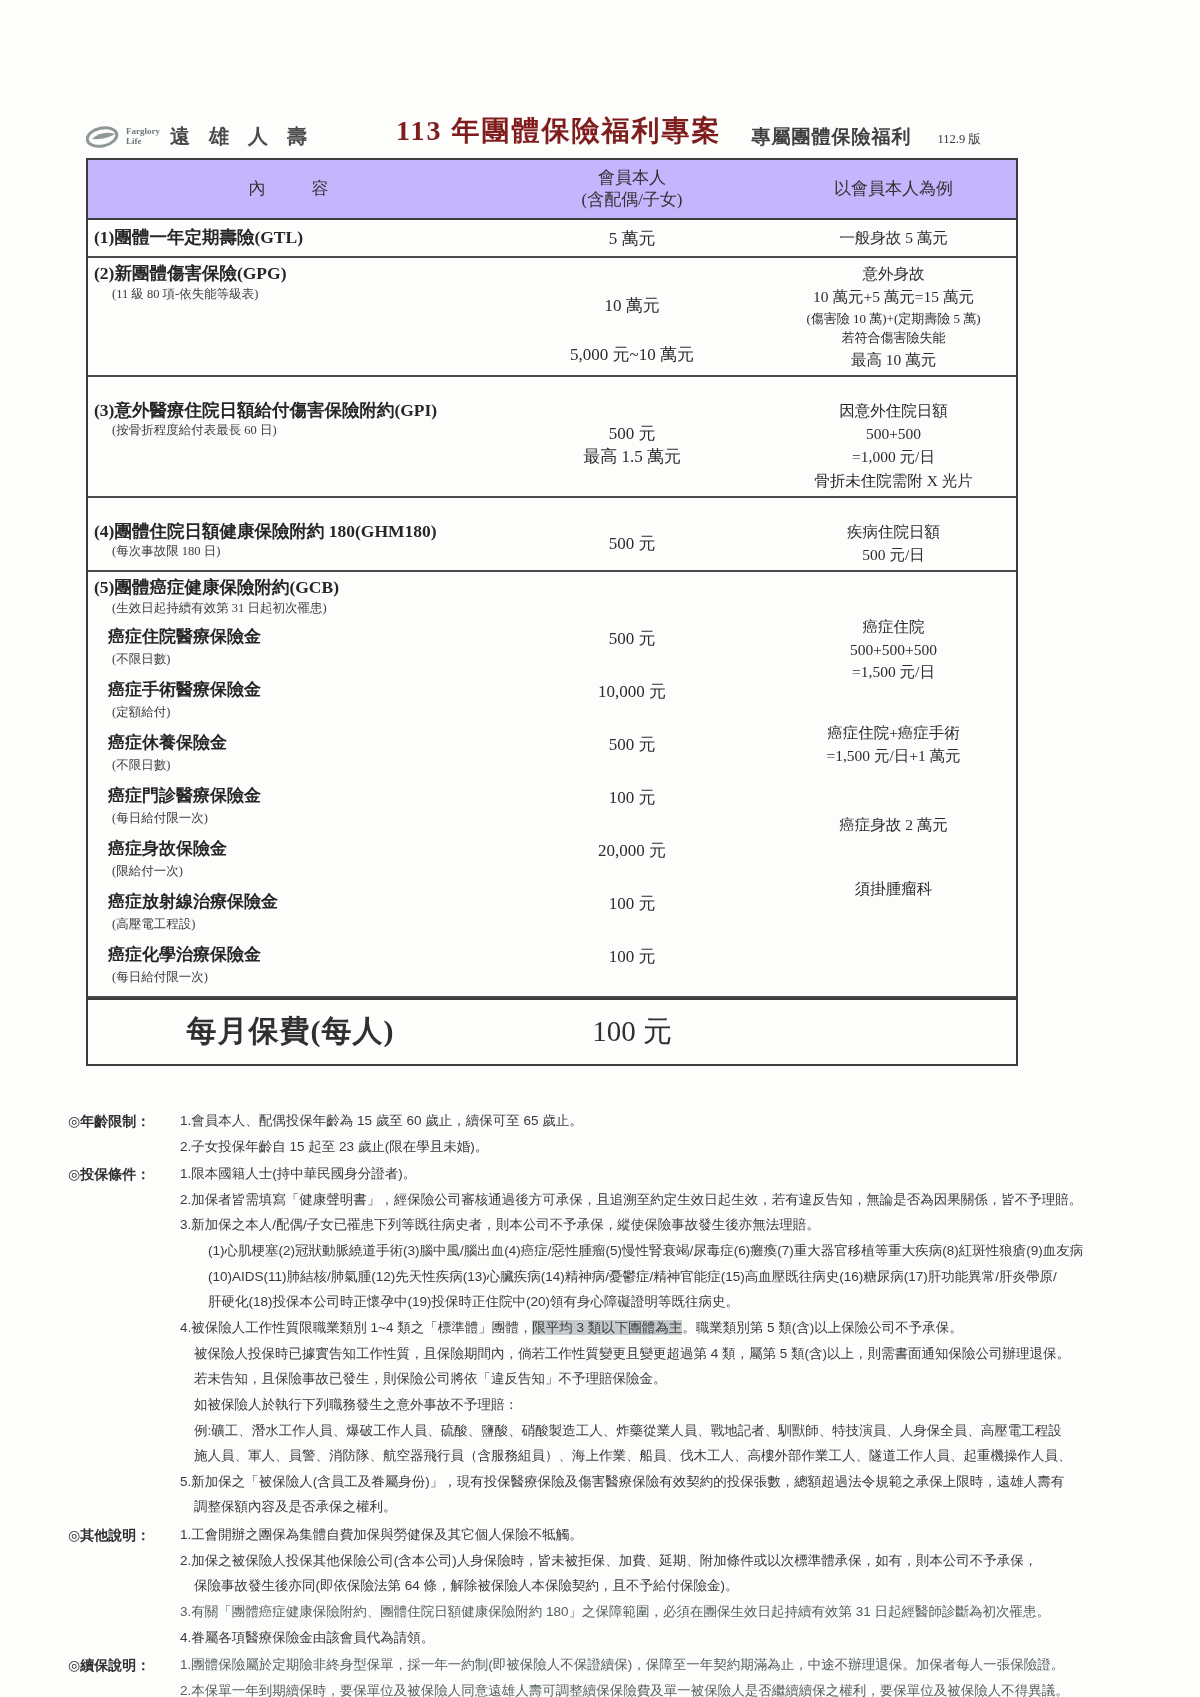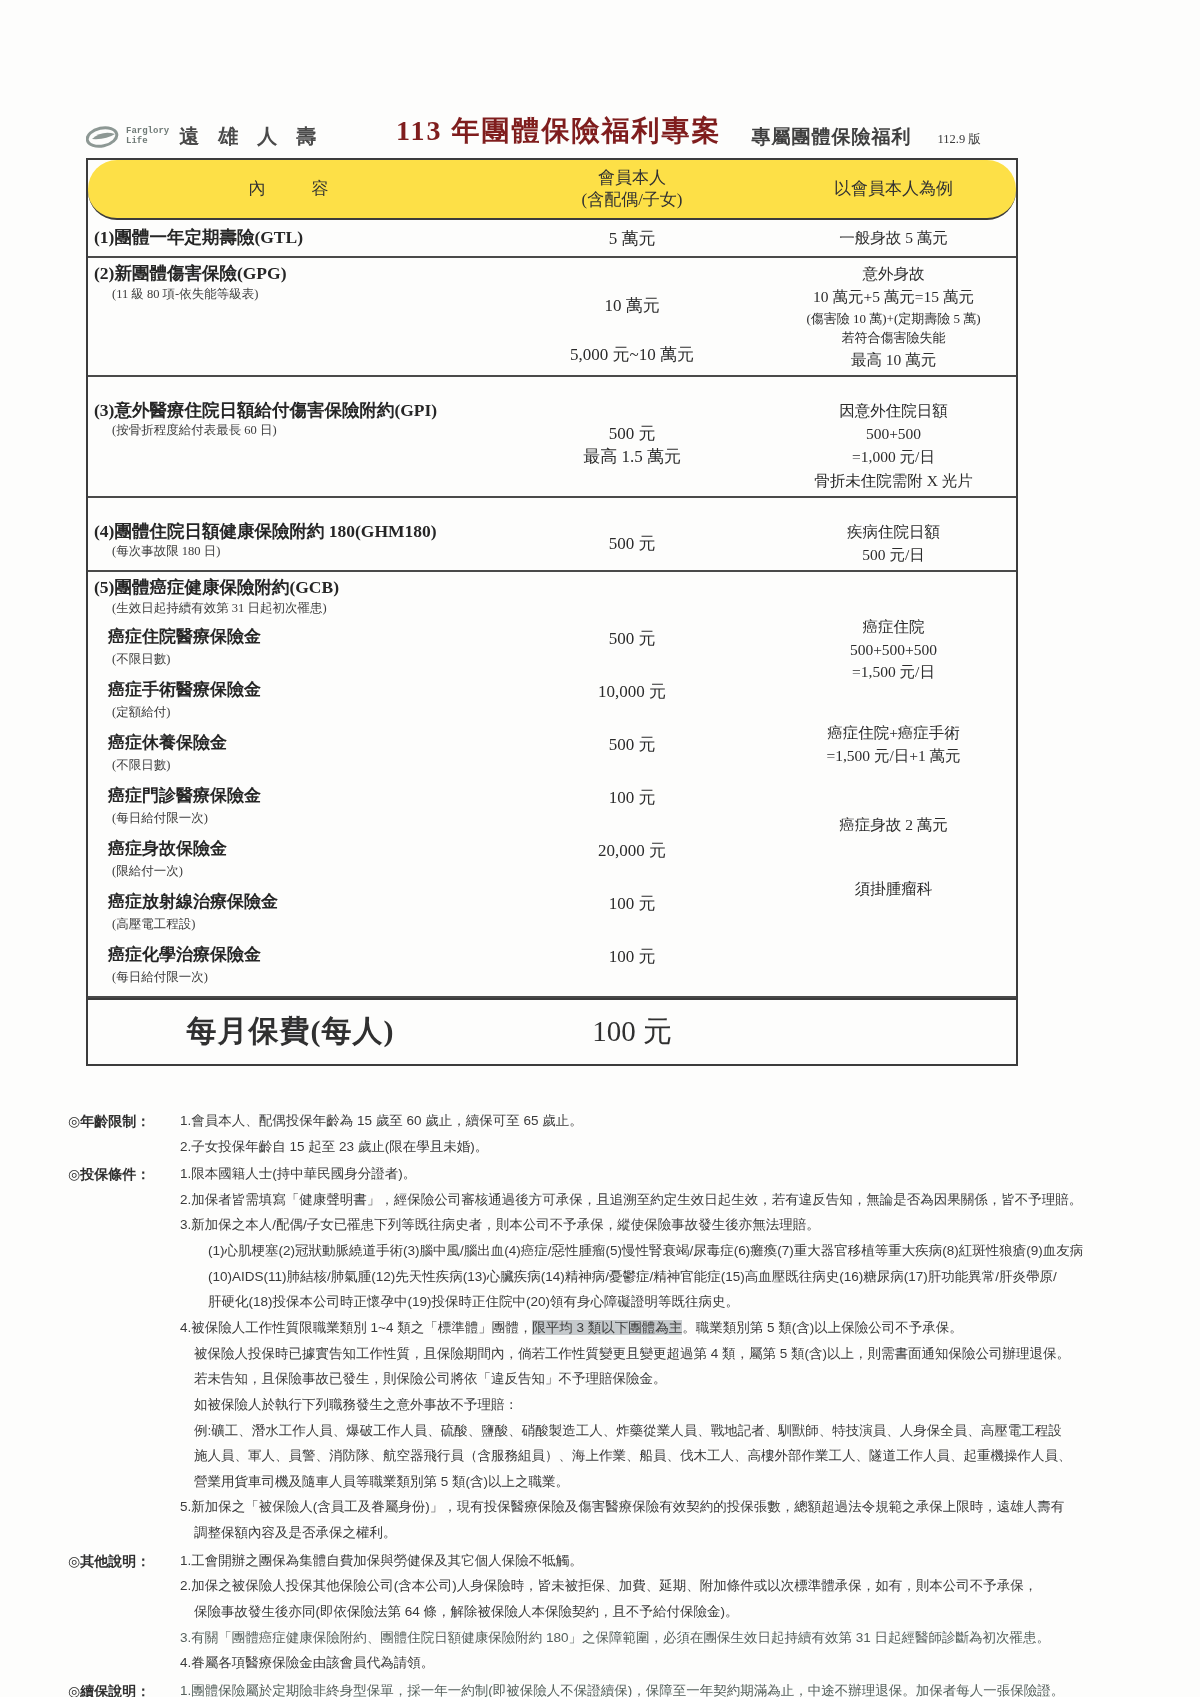--- a/index.html
+++ b/index.html
@@ -9,38 +9,38 @@
     margin:0 auto;
     background:#fdfdfc;
     box-sizing:border-box;
     padding:112px 75px 40px 68px;
     font-family:"Liberation Serif","DejaVu Serif",serif;
     color:#2e2e2e;
   }
   
   .doc-header{display:flex;align-items:flex-end;margin-left:18px;margin-bottom:8px;}
   .brand{display:flex;align-items:center;gap:6px;width:300px;}
-  .brand-en{display:flex;flex-direction:column;font-family:Liberation Mono, monospace;
+  .brand-en{display:flex;flex-direction:column;font-family:Liberation Serif, serif;
     font-size:9px;font-weight:bold;color:#6f7a76;line-height:1.05;}
   .brand-cn{font-size:20px;font-weight:bold;color:#4a4a4a;letter-spacing:7px;margin-left:4px;white-space:nowrap;}
   .doc-title{flex:0 0 auto;font-size:28px;font-weight:bold;color:#7f1d1d;letter-spacing:2px;margin:0 30px 0 10px;white-space:nowrap;}
   .header-right{display:flex;align-items:flex-end;gap:26px;white-space:nowrap;}
   .tagline{font-size:19px;font-weight:bold;color:#3f3f3f;letter-spacing:1px;}
   .version{font-size:12.5px;color:#3a3a3a;padding-bottom:2px;}
   
   .policy-table{
     margin-left:18px;
     width:932px;
     border:2.5px solid #3c3c3c;
     box-sizing:border-box;
   }
   .t-head{
     display:grid;grid-template-columns:405px 278px 1fr;
-    background:#fde047;border-bottom:2.5px solid #3c3c3c;
-    min-height:58px;align-items:center;border-radius:29px;
+    background:#c4b5fd;border-bottom:2.5px solid #3c3c3c;
+    min-height:58px;align-items:center;
   }
   .t-head .hc{text-align:center;font-size:17px;color:#323232;line-height:1.3;}
   .hc-content{letter-spacing:4px;}
   .t-row{display:grid;grid-template-columns:405px 278px 1fr;border-bottom:2px solid #4a4a4a;}
   .t-row:last-child{border-bottom:none;}
   .cell{box-sizing:border-box;padding:4px 6px;}
   .c-name{font-size:17.5px;font-weight:bold;color:#262626;line-height:1.35;}
   .c-sub{font-size:17px;font-weight:bold;color:#262626;margin:9px 0 2px 14px;}
   .c-subnote{font-size:12.5px;color:#3c3c3c;margin-left:18px;font-weight:normal;}
   .c-amt{display:flex;flex-direction:column;align-items:center;justify-content:center;
@@ -268,21 +268,20 @@
         <div class="nl">3.新加保之本人/配偶/子女已罹患下列等既往病史者，則本公司不予承保，縱使保險事故發生後亦無法理賠。</div>
         <div class="nl ind2">(1)心肌梗塞(2)冠狀動脈繞道手術(3)腦中風/腦出血(4)癌症/惡性腫瘤(5)慢性腎衰竭/尿毒症(6)癱瘓(7)重大器官移植等重大疾病(8)紅斑性狼瘡(9)血友病</div>
         <div class="nl ind2">(10)AIDS(11)肺結核/肺氣腫(12)先天性疾病(13)心臟疾病(14)精神病/憂鬱症/精神官能症(15)高血壓既往病史(16)糖尿病(17)肝功能異常/肝炎帶原/</div>
         <div class="nl ind2">肝硬化(18)投保本公司時正懷孕中(19)投保時正住院中(20)領有身心障礙證明等既往病史。</div>
         <div class="nl"><span>4.被保險人工作性質限職業類別 1~4 類之「標準體」團體，</span><span class="hl">限平均 3 類以下團體為主</span><span>。職業類別第 5 類(含)以上保險公司不予承保。</span></div>
         <div class="nl ind1">被保險人投保時已據實告知工作性質，且保險期間內，倘若工作性質變更且變更超過第 4 類，屬第 5 類(含)以上，則需書面通知保險公司辦理退保。</div>
         <div class="nl ind1">若未告知，且保險事故已發生，則保險公司將依「違反告知」不予理賠保險金。</div>
         <div class="nl ind1">如被保險人於執行下列職務發生之意外事故不予理賠：</div>
         <div class="nl ind1">例:礦工、潛水工作人員、爆破工作人員、硫酸、鹽酸、硝酸製造工人、炸藥從業人員、戰地記者、馴獸師、特技演員、人身保全員、高壓電工程設</div>
         <div class="nl ind1">施人員、軍人、員警、消防隊、航空器飛行員（含服務組員）、海上作業、船員、伐木工人、高樓外部作業工人、隧道工作人員、起重機操作人員、</div>
-        <div class="nl ind1">營業用貨車司機及隨車人員等職業類別第 5 類(含)以上之職業。</div>
         <div class="nl">5.新加保之「被保險人(含員工及眷屬身份)」，現有投保醫療保險及傷害醫療保險有效契約的投保張數，總額超過法令規範之承保上限時，遠雄人壽有</div>
         <div class="nl ind1">調整保額內容及是否承保之權利。</div>
       </div>
     </div>
 
     <div class="note-block">
       <div class="note-title">◎其他說明：</div>
       <div class="note-body">
         <div class="nl">1.工會開辦之團保為集體自費加保與勞健保及其它個人保險不牴觸。</div>
         <div class="nl">2.加保之被保險人投保其他保險公司(含本公司)人身保險時，皆未被拒保、加費、延期、附加條件或以次標準體承保，如有，則本公司不予承保，</div>

